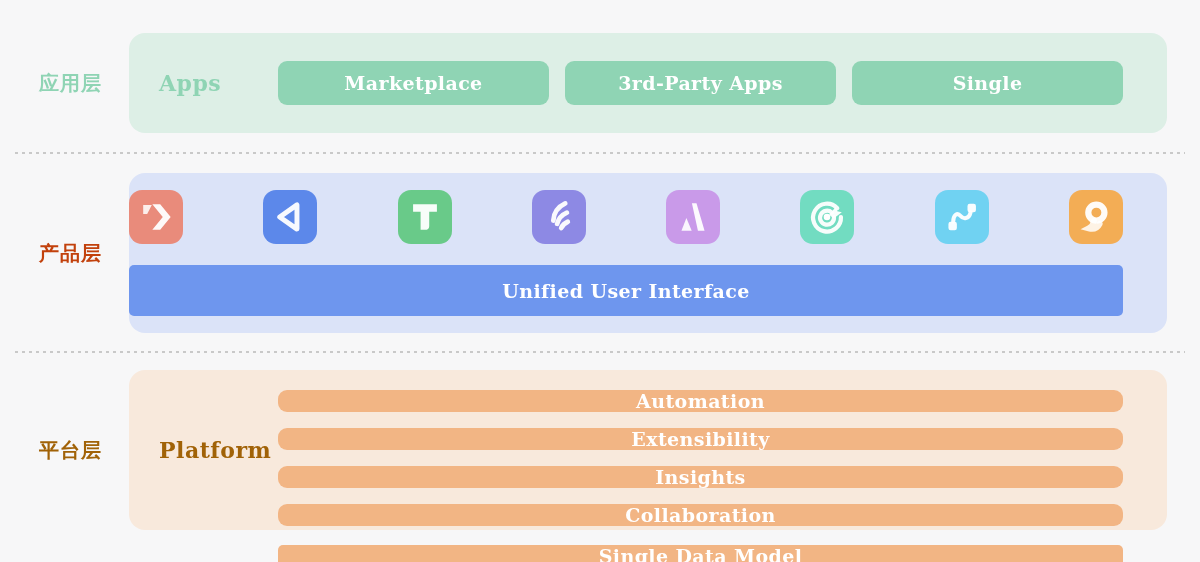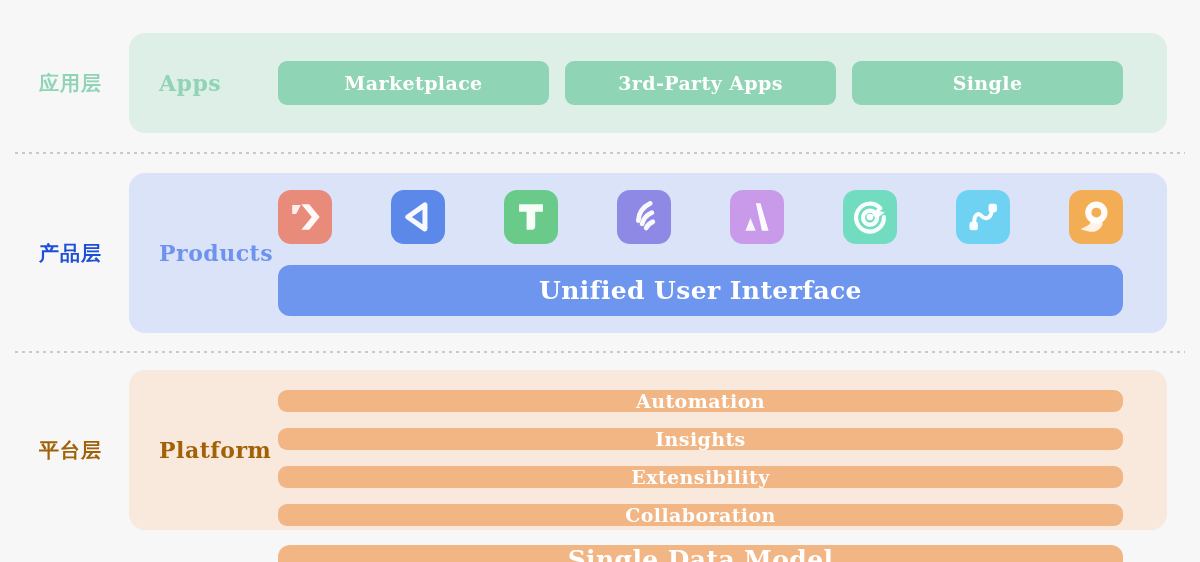--- a/index.html
+++ b/index.html
@@ -19,33 +19,33 @@
     width:149px;display:flex;align-items:center;padding-left:30px;
     box-sizing:border-box;font-size:22px;font-weight:700;letter-spacing:.5px;
   }
   .content{flex:1;padding-right:44px;display:flex;flex-direction:column;justify-content:center;}
   .pill-row{display:flex;gap:16px;}
   .pill{
     flex:1;border-radius:9px;display:flex;align-items:center;justify-content:center;
     color:#fff;font-weight:700;font-size:19px;letter-spacing:.4px;
   }
   .bar{
-    border-radius:12px;display:flex;align-items:center;justify-content:center;
-    color:#fff;font-weight:700;font-size:25px;letter-spacing:.4px;
+    border-radius:5px;display:flex;align-items:center;justify-content:center;
+    color:#fff;font-weight:700;font-size:19px;letter-spacing:.4px;
   }
   
   .row-apps{top:33px;height:100px;}
   .box-apps{background:#ddefe6;}
   .apps-title,.side-apps{color:#8fd4b4;}
   .pill-apps{background:#8fd4b4;height:44px;}
   
   .row-products{top:173px;height:160px;}
   .box-products{background:#dbe3f8;}
   .products-title{color:#6e93ee;}
-  .side-products{color:#1d4ed8;}
+  .side-products{color:#c2410c;}
   .content-products{padding-top:17px;padding-bottom:17px;justify-content:flex-start;}
   .icons-row{display:flex;justify-content:space-between;margin-bottom:21px;}
   .tile{
     width:54px;height:54px;border-radius:13px;
     display:flex;align-items:center;justify-content:center;
   }
   .tile svg{width:44px;height:44px;display:block;}
   .bar-products{background:#6e96ee;height:51px;}
   
   .row-platform{top:370px;height:160px;}
@@ -78,21 +78,20 @@
         </div>
       </div>
     </div>
   </section>
 
   <div class="divider" style="top:152px"></div>
 
   <section class="row row-products">
     <div class="side side-products">产品层</div>
     <div class="box box-products">
-      <div class="box-title products-title">Products</div>
       <div class="content content-products">
         <div class="icons-row">
 
           <div class="tile" style="background: rgb(233, 139, 123);">
             <svg viewBox="0 0 24 24">
               <path d="M5 5.4h4.7L7.2 10.4H5z" fill="#fff" opacity=".85"></path>
               <path d="M10 5h4.3l5.7 7-5.7 7H10l5.7-7z" fill="#fff" opacity=".95"></path>
             </svg>
           </div>
 
@@ -159,22 +158,22 @@
 
   <div class="divider" style="top:351px"></div>
 
   <section class="row row-platform">
     <div class="side side-platform">平台层</div>
     <div class="box box-platform">
       <div class="box-title platform-title">Platform</div>
       <div class="content content-platform">
         <div class="pill-row pill-row-platform">
           <div class="pill pill-platform">Automation</div>
+          <div class="pill pill-platform">Extensibility</div>
           <div class="pill pill-platform">Insights</div>
-          <div class="pill pill-platform">Extensibility</div>
           <div class="pill pill-platform">Collaboration</div>
         </div>
         <div class="bar bar-platform">Single Data Model</div>
       </div>
     </div>
   </section>
 
 </div>
 
 </body></html>

